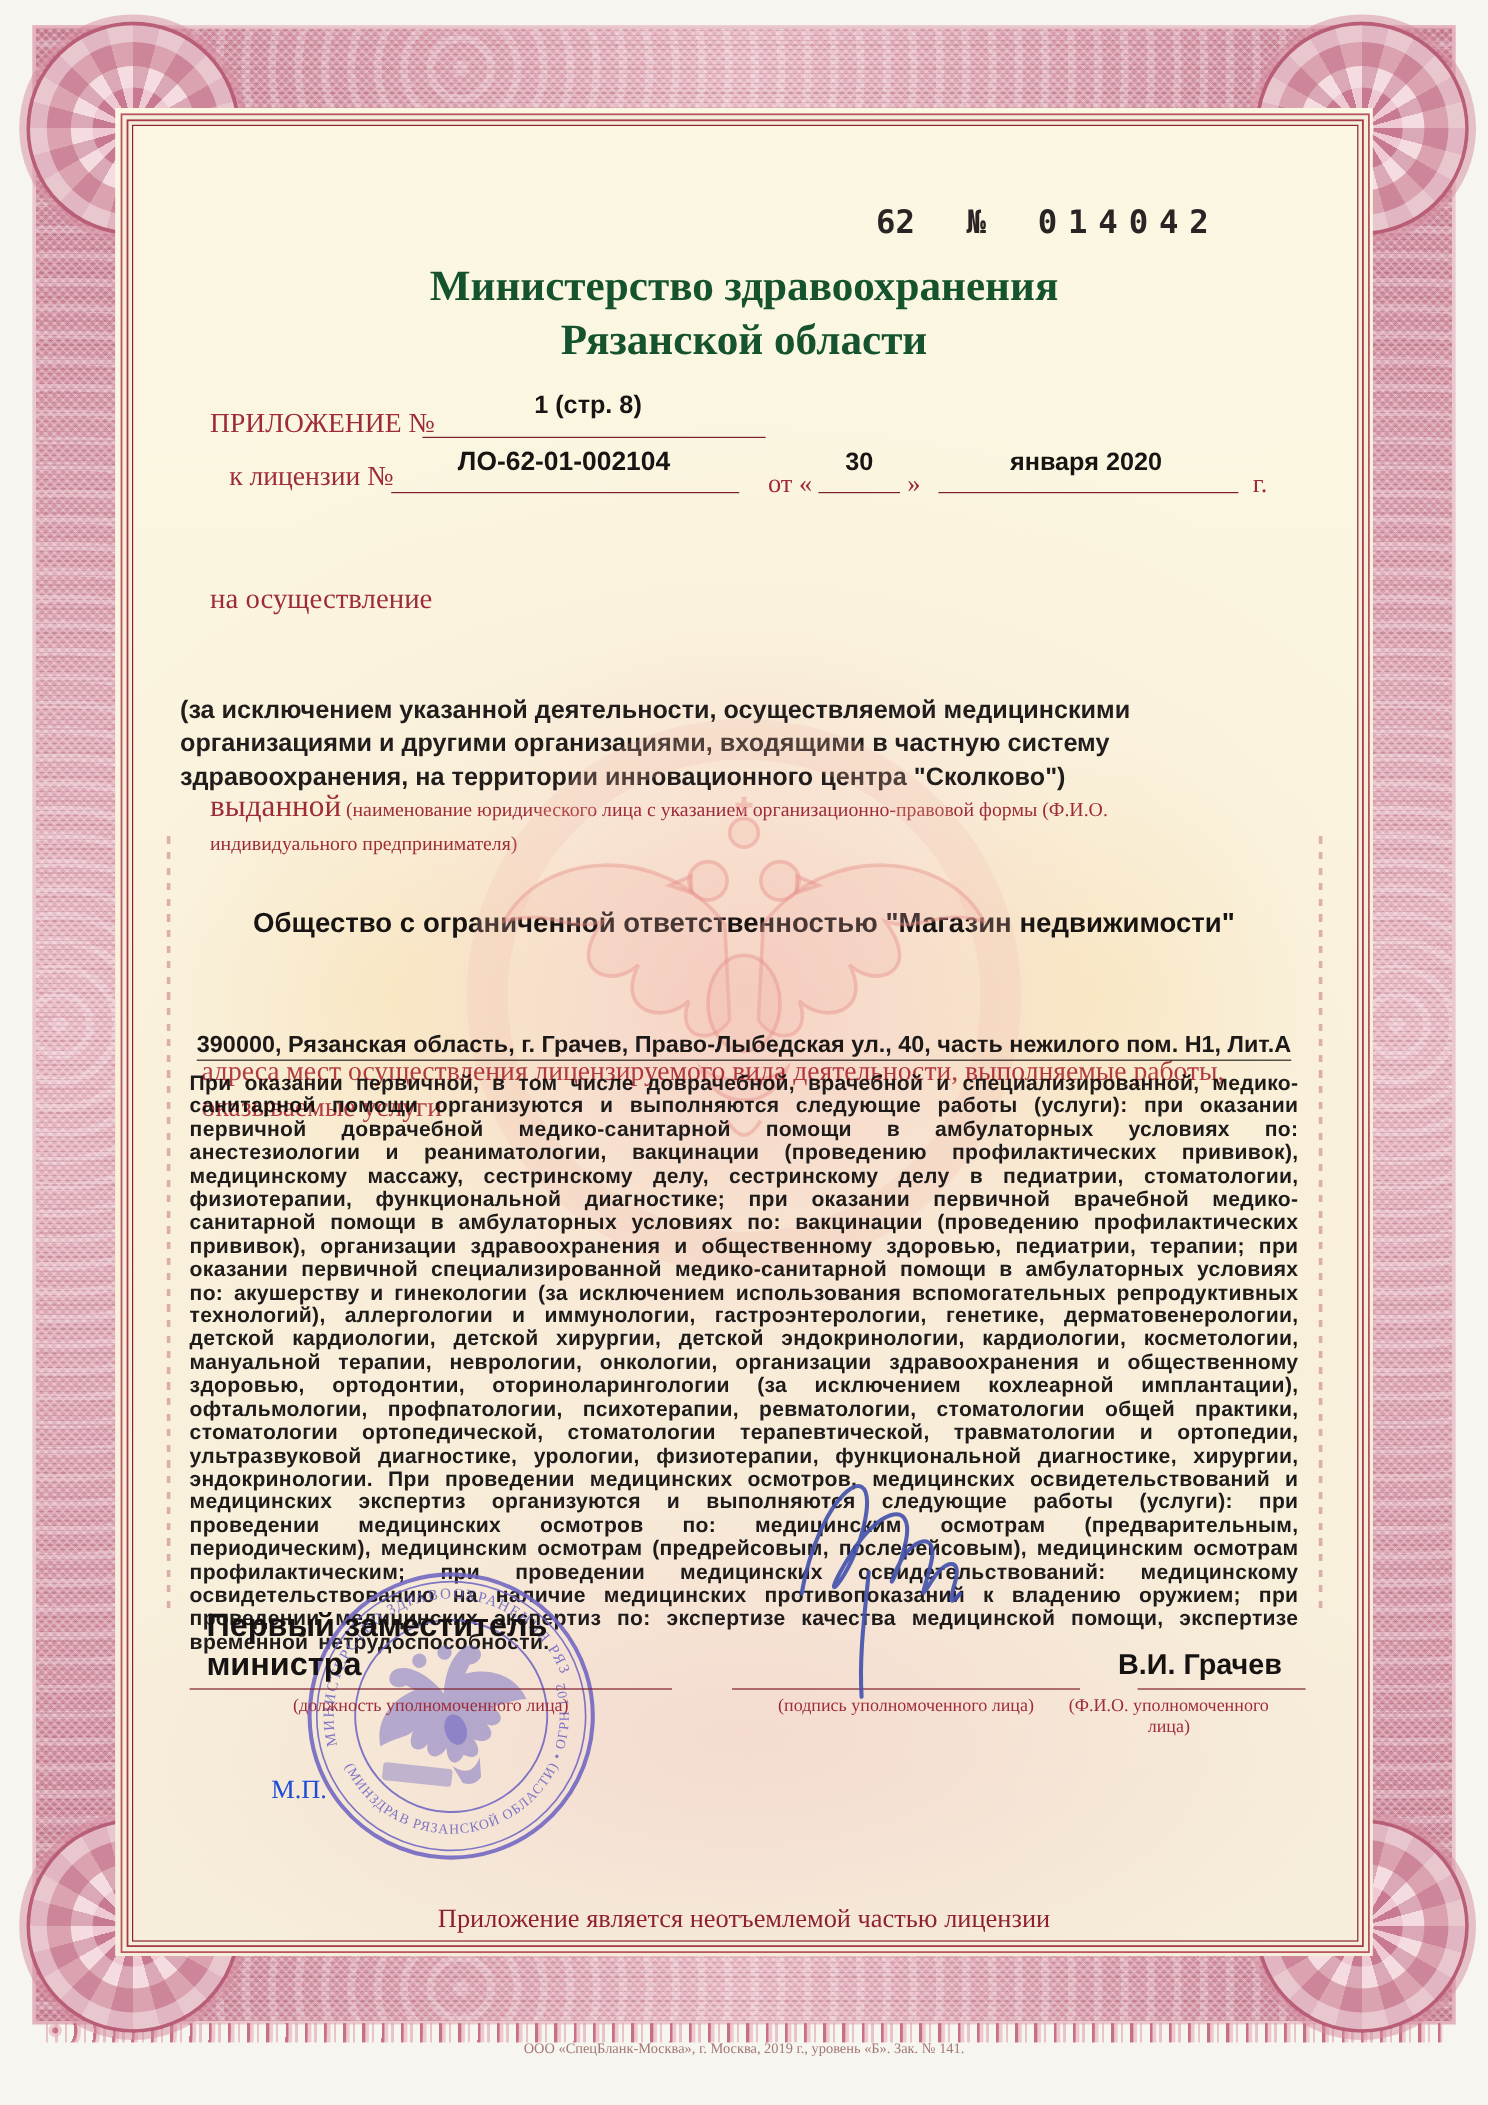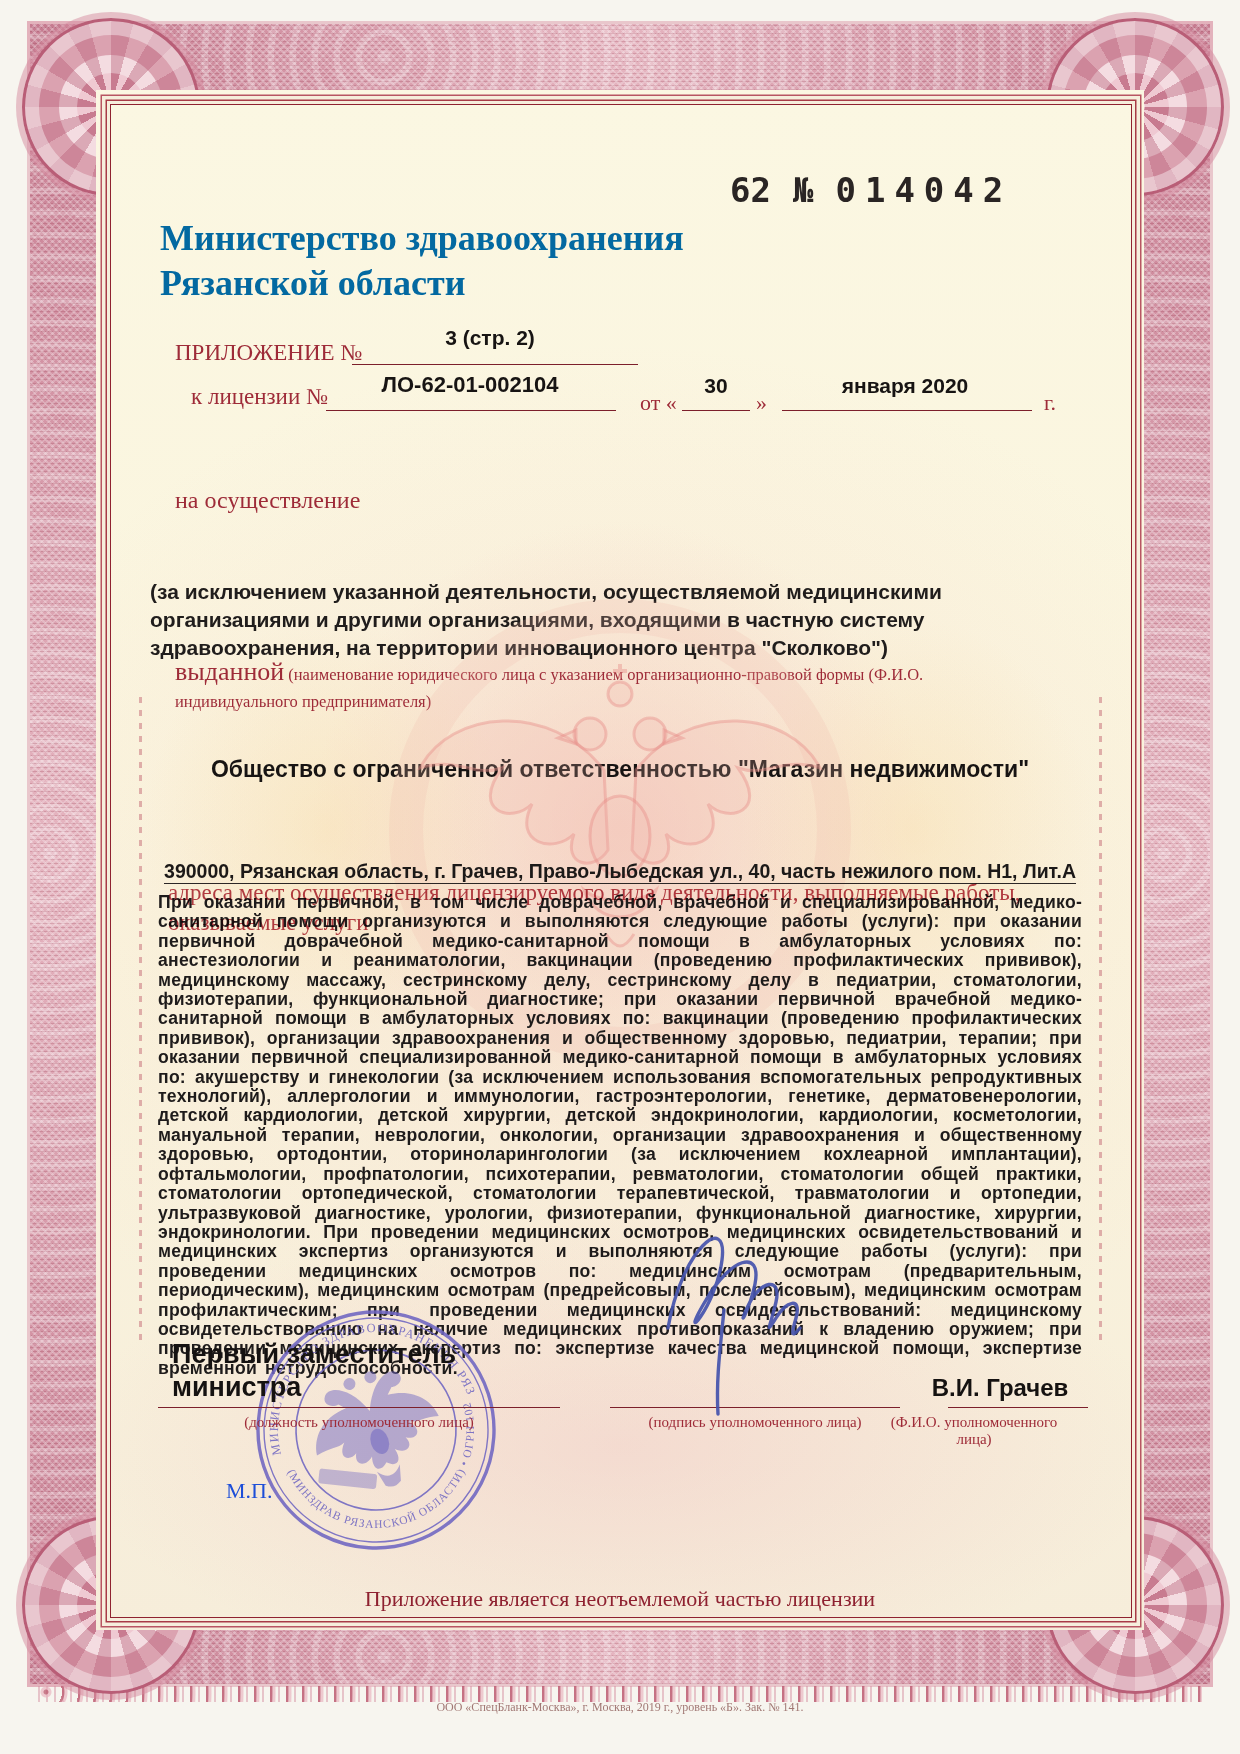--- a/index.html
+++ b/index.html
@@ -46,25 +46,25 @@
       radial-gradient(ellipse 760px 330px at 50% 88%, rgba(236,172,183,.30), rgba(236,172,183,0) 72%),
       linear-gradient(180deg, #fbf7e2 0%, #faf4dd 55%, #f6edda 100%);}
   .inner-frame{position:absolute;left:110px;top:104px;width:1020px;height:1512px;
     border:1.6px solid #8f2230;
     box-shadow:0 0 0 3px #f6eedc, 0 0 0 4.5px #a83a46, 0 0 0 8px #f6eedc, 0 0 0 9.5px #b85562;}
   .tick-col{position:absolute;width:3px;top:690px;height:650px;
     background:repeating-linear-gradient(0deg, rgba(190,90,105,.45) 0 6px, transparent 6px 13px);}
   .tick-left{left:139px;} .tick-right{left:1099px;}
   .abs{position:absolute;}
 
-  .serial{left:730px;top:170px;display:flex;gap:22px;align-items:center;
-    font-family:"DejaVu Sans Mono",monospace;font-size:34px;color:#2a2524;font-weight:bold;}
+  .serial{left:730px;top:170px;display:flex;gap:43px;align-items:center;
+    font-family:"DejaVu Sans Mono",monospace;font-size:27px;color:#2a2524;font-weight:bold;}
   .serial .num{letter-spacing:9px;}
 
-  .doc-title{left:160px;top:216px;width:920px;color:#0369a1;
+  .doc-title{left:160px;top:216px;width:920px;text-align:center;color:#14532d;
     font-family:"Liberation Serif",serif;font-weight:bold;font-size:36px;line-height:45px;}
 
   .field-label{font-family:"Liberation Serif",serif;font-size:23px;color:#9e2b38;}
   .field-line{border-top:1.6px solid #7c1f2b;}
   .field-value{font-weight:bold;color:#171413;font-size:21px;text-align:center;}
 
   .act-label{left:175px;top:487px;font-size:24px;}
   .act-title{left:200px;top:543px;width:840px;text-align:center;font-weight:bold;font-size:25px;color:#171413;}
   .act-note{left:150px;top:578px;width:940px;text-align:left;font-weight:600;font-size:21px;line-height:28px;color:#201d1c;}
 
@@ -142,21 +142,21 @@
     <span>№</span>
     <span class="num">014042</span>
   </div>
 
   <div class="abs doc-title">
     <div>Министерство здравоохранения</div>
     <div>Рязанской области</div>
   </div>
 
   <div class="abs field-label" style="left:175px;top:340px;">ПРИЛОЖЕНИЕ  №</div>
-  <div class="abs field-value" style="left:355px;top:326px;width:270px;">3 (стр. 2)</div>
+  <div class="abs field-value" style="left:355px;top:326px;width:270px;">1 (стр. 8)</div>
   <div class="abs field-line" style="left:352px;top:364px;width:286px;"></div>
 
   <div class="abs field-label" style="left:175px;top:384px;margin-left:16px;">к лицензии  №</div>
   <div class="abs field-value" style="left:330px;top:372px;width:280px;font-size:22px;">ЛО-62-01-002104</div>
   <div class="abs field-line" style="left:326px;top:410px;width:290px;"></div>
   <div class="abs field-label" style="left:640px;top:390px;font-size:22px;">от «</div>
   <div class="abs field-value" style="left:684px;top:374px;width:64px;">30</div>
   <div class="abs field-line" style="left:682px;top:410px;width:68px;"></div>
   <div class="abs field-label" style="left:756px;top:390px;font-size:22px;">»</div>
   <div class="abs field-value" style="left:790px;top:374px;width:230px;">января 2020</div>

